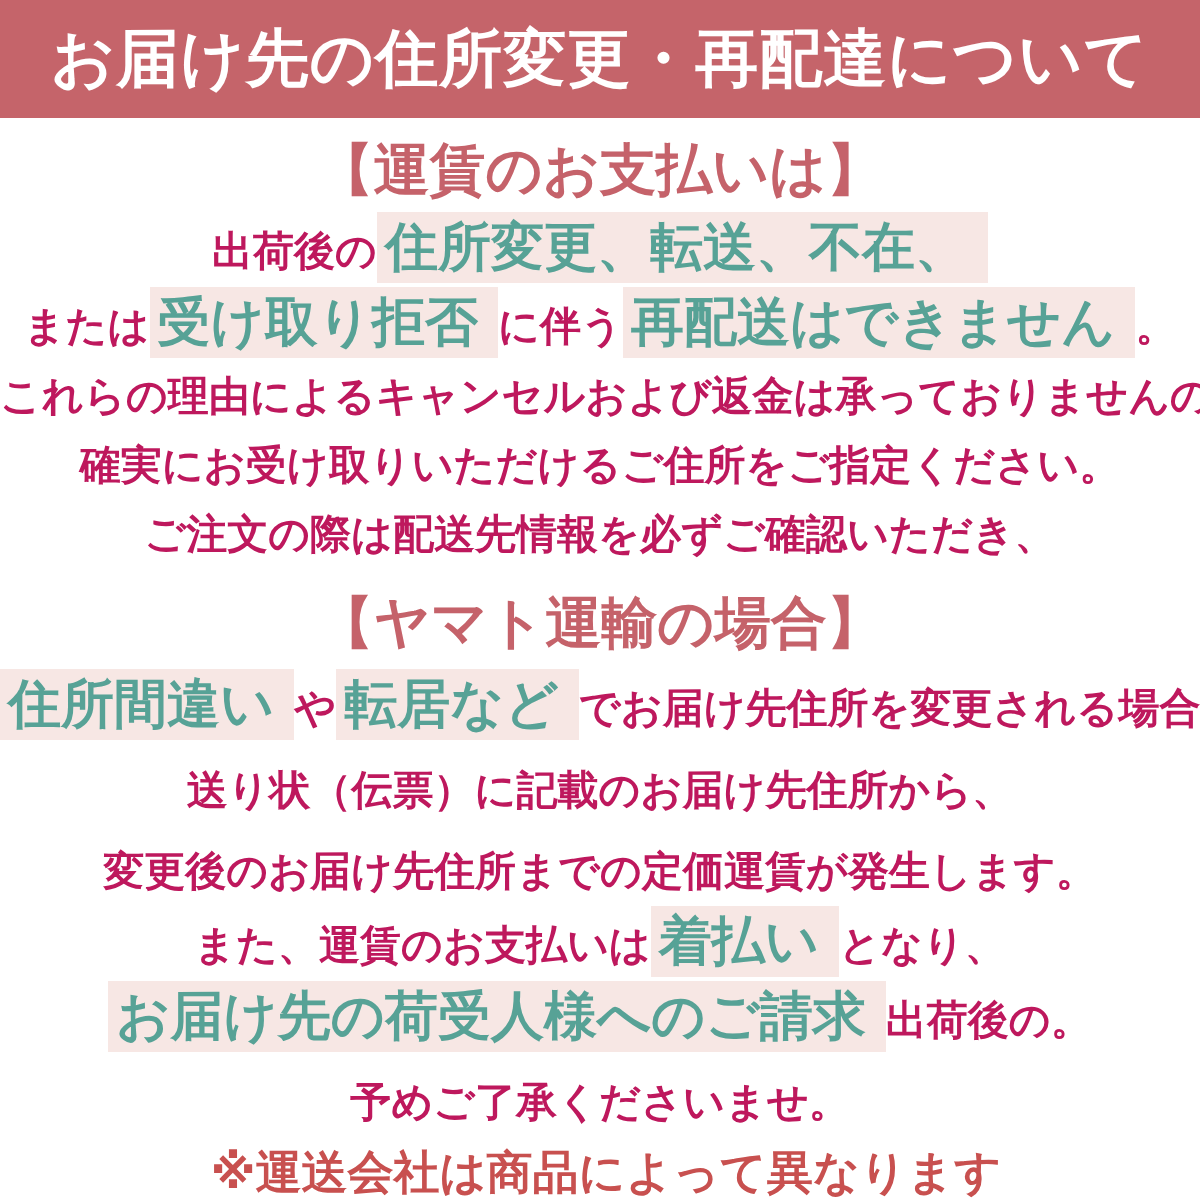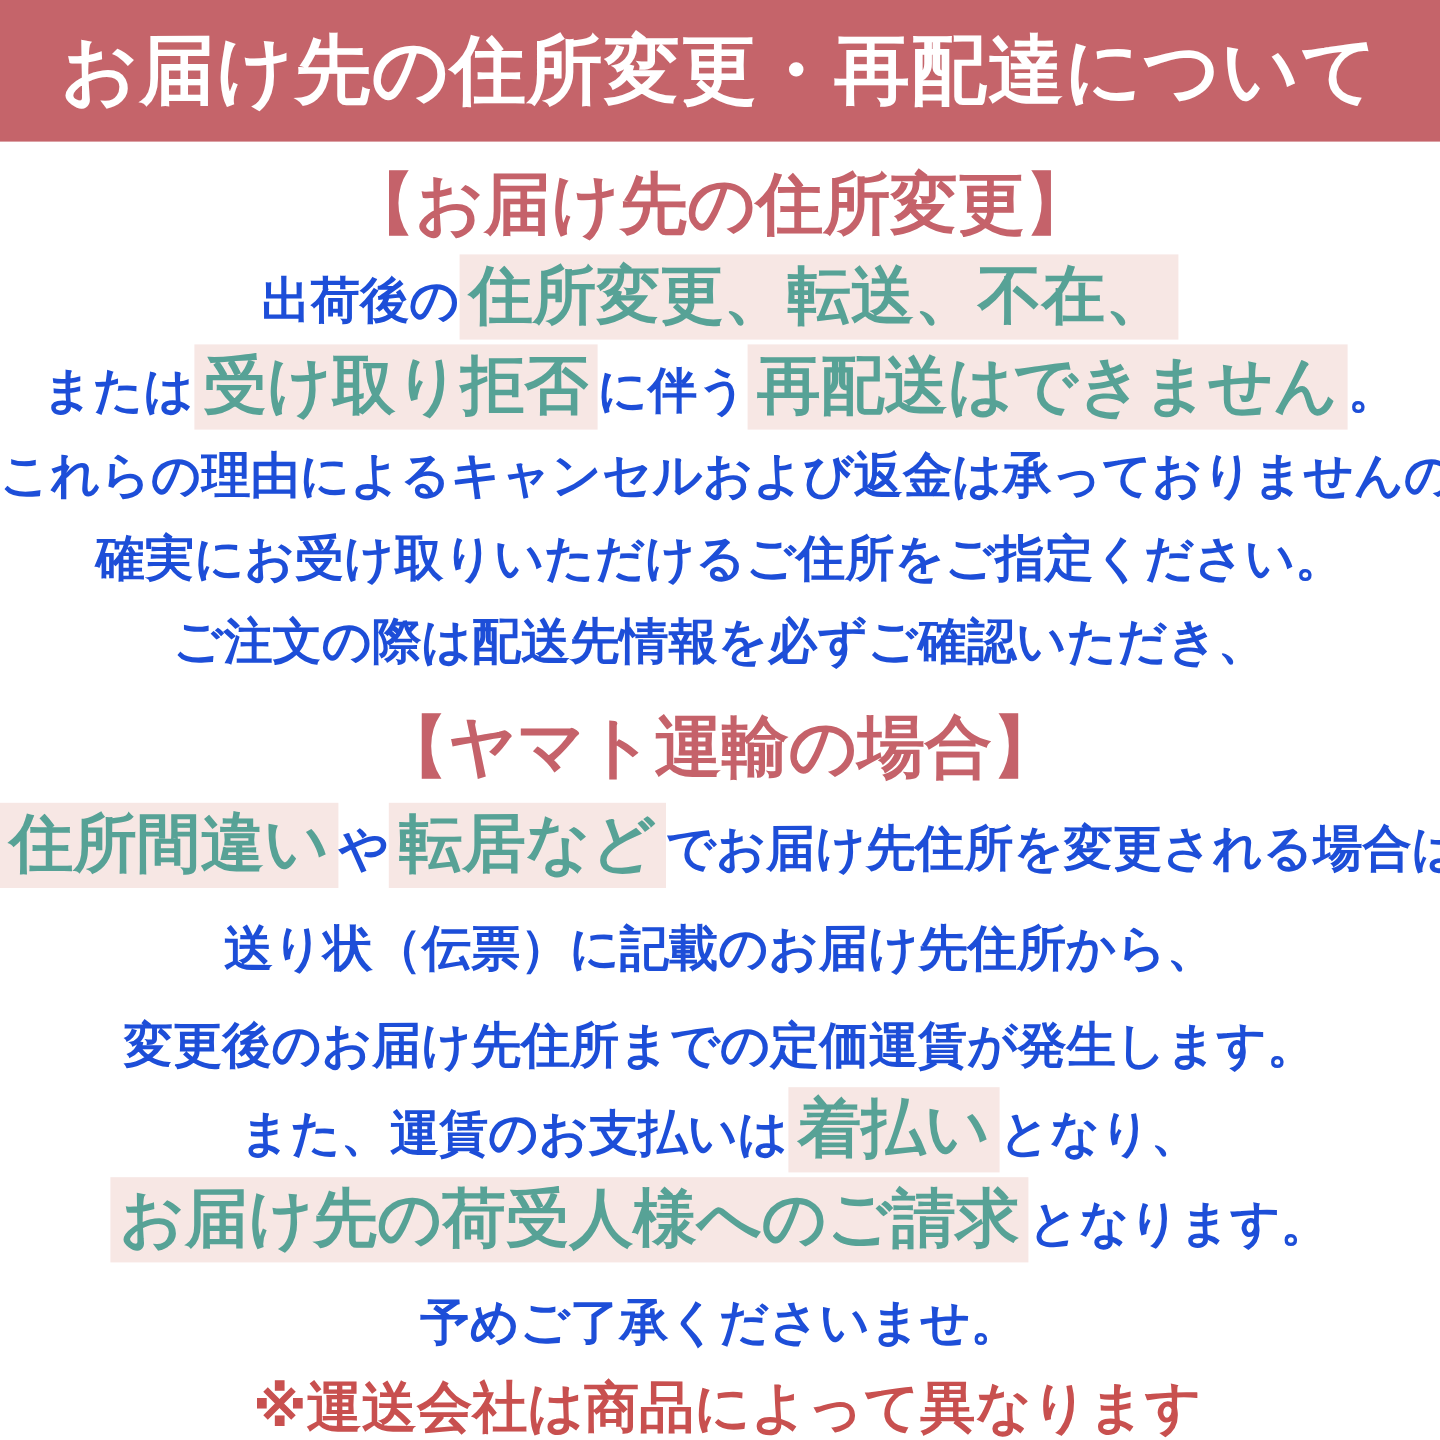--- a/index.html
+++ b/index.html
@@ -42,31 +42,31 @@
   }
   .heading-maker { margin-top: 24px; margin-bottom: 6px; }
   .heading-yamato { margin-top: 40px; margin-bottom: 26px; }
   .text-line {
     margin: 0;
     padding: 0;
     line-height: 1.0;
     white-space: nowrap;
   }
   .seg-plain {
-    color: #1d4ed8;
+    color: #be185d;
     font-size: 41px;
     font-weight: 600;
     vertical-align: baseline;
   }
   .seg-highlight {
     color: #57a296;
     background: #f7e7e4;
     font-size: 53px;
     font-weight: bold;
-    padding: 5px 8px 7px 8px;
+    padding: 5px 20px 7px 8px;
     vertical-align: baseline;
   }
   
   .sec-maker .text-line  { margin-top: 22px; }
   .sec-maker .text-line.plain-only { margin-top: 28px; }
   .sec-yamato .text-line { margin-top: 22px; }
   .sec-yamato .text-line.plain-only { margin-top: 40px; }
   .footnote {
     margin-top: 26px;
     color: #c8504f;
@@ -79,31 +79,31 @@
 </style>
 </head>
 <body>
 
 <div class="page">
   <div class="banner">
     <span class="banner-title">お届け先の住所変更・再配達について</span>
   </div>
   <div id="sections">
       <section class="sec-maker">
-        <h2 class="section-heading heading-maker">【お届け先の住所変更】</h2>
+        <h2 class="section-heading heading-maker">【運賃のお支払いは】</h2>
         <p class="text-line"><span class="seg-plain">出荷後の</span><span class="seg-highlight">住所変更、転送、不在、</span></p>
         <p class="text-line"><span class="seg-plain">または</span><span class="seg-highlight">受け取り拒否</span><span class="seg-plain">に伴う</span><span class="seg-highlight">再配送はできません</span><span class="seg-plain">。</span></p>
         <p class="text-line plain-only"><span class="seg-plain">これらの理由によるキャンセルおよび返金は承っておりませんので、</span></p>
         <p class="text-line plain-only"><span class="seg-plain">確実にお受け取りいただけるご住所をご指定ください。</span></p>
         <p class="text-line plain-only"><span class="seg-plain">ご注文の際は配送先情報を必ずご確認いただき、</span></p>
       </section>
       <section class="sec-yamato">
         <h2 class="section-heading heading-yamato">【ヤマト運輸の場合】</h2>
         <p class="text-line"><span class="seg-highlight">住所間違い</span><span class="seg-plain">や</span><span class="seg-highlight">転居など</span><span class="seg-plain">でお届け先住所を変更される場合は、</span></p>
         <p class="text-line plain-only"><span class="seg-plain">送り状（伝票）に記載のお届け先住所から、</span></p>
         <p class="text-line plain-only"><span class="seg-plain">変更後のお届け先住所までの定価運賃が発生します。</span></p>
         <p class="text-line"><span class="seg-plain">また、運賃のお支払いは</span><span class="seg-highlight">着払い</span><span class="seg-plain">となり、</span></p>
-        <p class="text-line"><span class="seg-highlight">お届け先の荷受人様へのご請求</span><span class="seg-plain">となります。</span></p>
+        <p class="text-line"><span class="seg-highlight">お届け先の荷受人様へのご請求</span><span class="seg-plain">出荷後の。</span></p>
         <p class="text-line plain-only"><span class="seg-plain">予めご了承くださいませ。</span></p>
       </section>
     </div>
   <div class="footnote">※運送会社は商品によって異なります</div>
 </div>
 
 </body></html>

